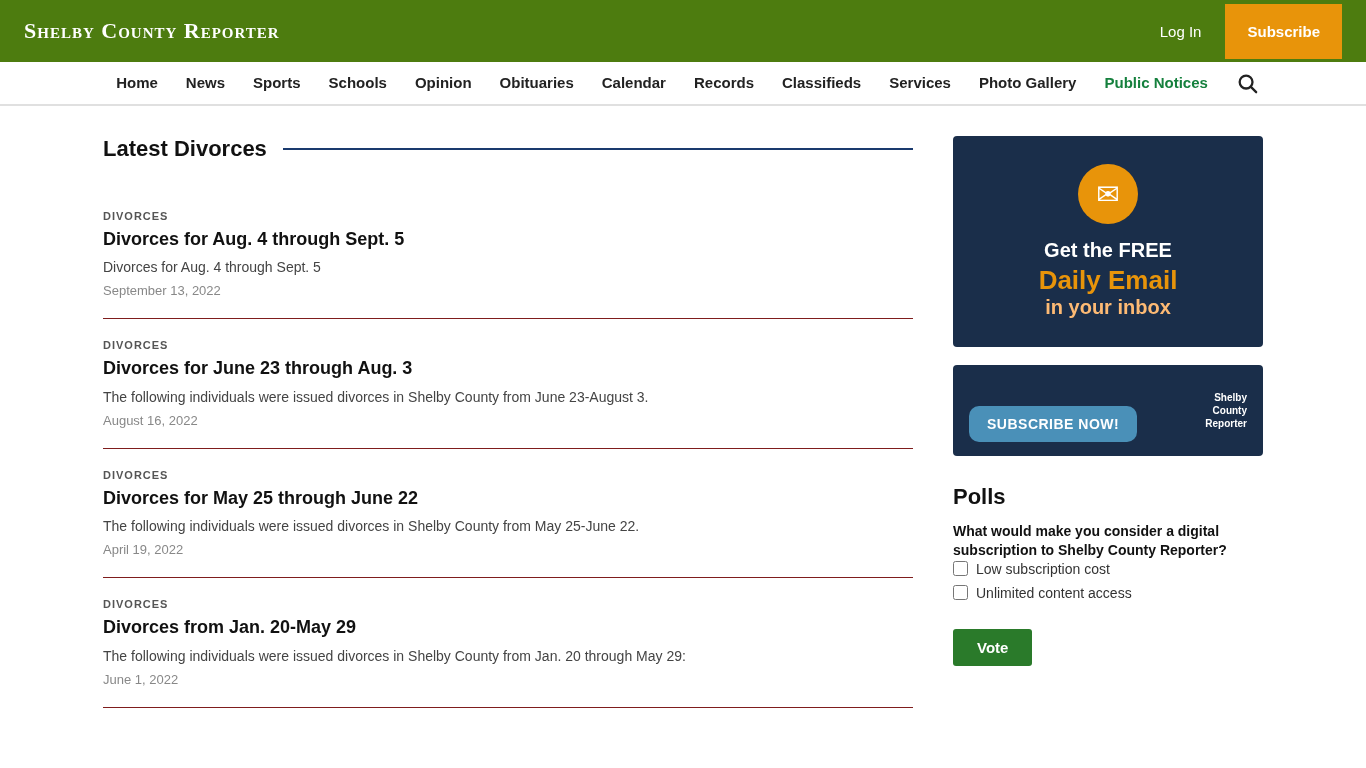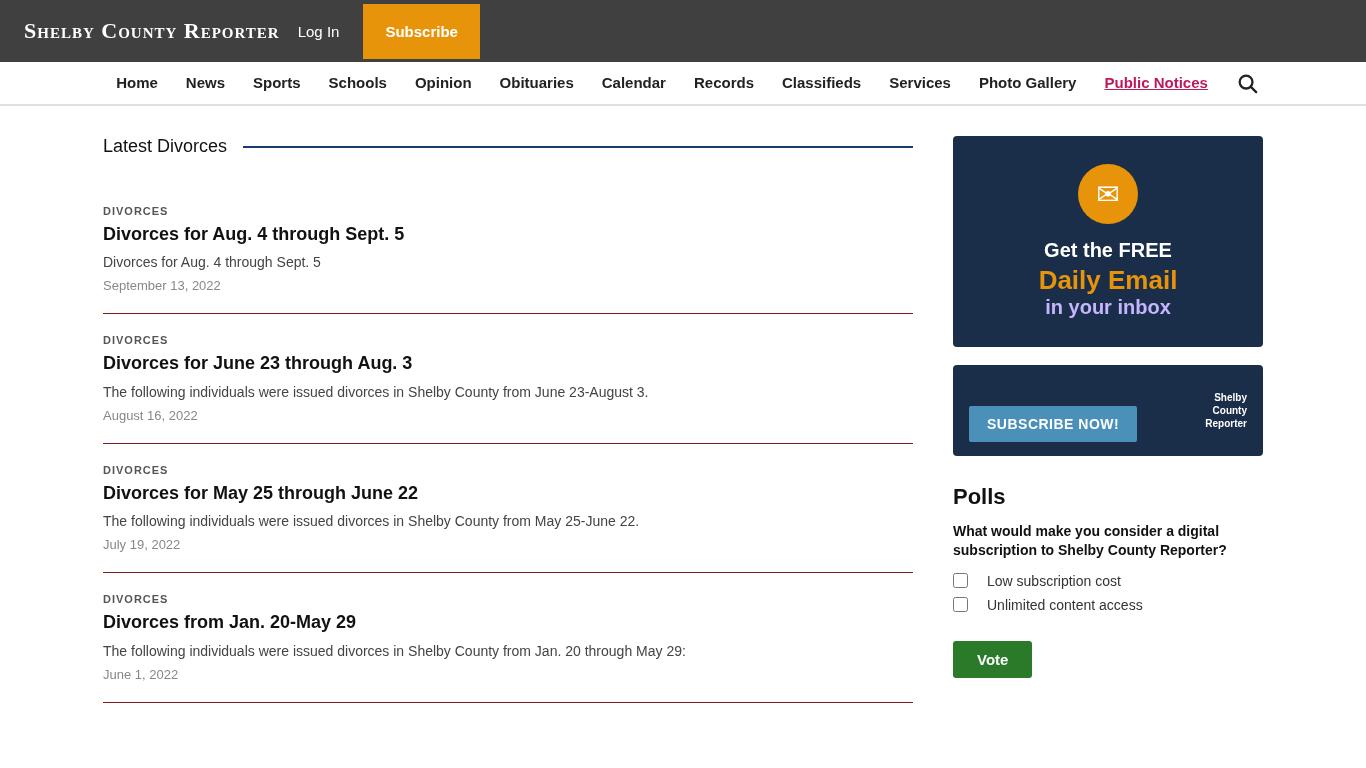--- a/index.html
+++ b/index.html
@@ -1,22 +1,23 @@
 <!DOCTYPE html>
 <html><head>
   <meta charset="utf-8">
   <style>
     * { margin: 0; padding: 0; box-sizing: border-box; }
     body { font-family: Georgia, 'Times New Roman', serif; background: #fff; color: #222; font-size: 15px; }
 
     
     .top-bar {
-      background: #404040;
-      display: flex;
-      align-items: center;
+      background: #4d7c0f;
+      display: flex;
+      align-items: center;
+      justify-content: space-between;
       padding: 0 24px;
       height: 62px;
     }
     .site-logo {
       color: #fff;
       font-size: 22px;
       font-family: 'Times New Roman', serif;
       font-variant: small-caps;
       letter-spacing: 1px;
       font-weight: bold;
@@ -67,21 +68,21 @@
       text-decoration: none;
       color: #222;
       font-family: Arial, sans-serif;
       font-size: 15px;
       font-weight: 600;
       padding: 0 14px;
       line-height: 44px;
       display: block;
       white-space: nowrap;
     }
-    .main-nav ul li a.active { color: #be185d; font-weight: 700; text-decoration: underline; }
+    .main-nav ul li a.active { color: #15803d; font-weight: 700; }
     .search-icon-btn {
       background: none;
       border: none;
       cursor: pointer;
       margin-left: 8px;
       display: flex;
       align-items: center;
       color: #222;
       padding: 6px;
     }
@@ -104,22 +105,22 @@
     }
 
     
     .section-title-row {
       display: flex;
       align-items: center;
       margin-bottom: 28px;
     }
     .section-title {
       font-family: Arial, sans-serif;
-      font-size: 18px;
-      font-weight: 400;
+      font-size: 22px;
+      font-weight: 700;
       color: #111;
       white-space: nowrap;
       margin-right: 16px;
     }
     .section-title-line {
       flex: 1;
       height: 2px;
       background: #1a3a6e;
     }
 
@@ -191,21 +192,21 @@
       font-family: Arial, sans-serif;
       font-size: 26px;
       font-weight: 900;
       color: #e8940a;
       line-height: 1.1;
     }
     .ad-email-bottom {
       font-family: Arial, sans-serif;
       font-size: 20px;
       font-weight: 900;
-      color: #c4b5fd;
+      color: #fdba74;
       line-height: 1.2;
     }
 
     .sidebar-ad-subscribe {
       background: #1a2e4a;
       border-radius: 4px;
       padding: 14px 16px;
       display: flex;
       align-items: center;
       justify-content: space-between;
@@ -213,21 +214,21 @@
     }
     .subscribe-now-btn {
       background: #4a90b8;
       color: #fff;
       border: none;
       font-family: Arial, sans-serif;
       font-size: 14px;
       font-weight: 700;
       padding: 10px 18px;
       cursor: pointer;
-      border-radius: 2px;
+      border-radius: 10px;
       letter-spacing: 0.5px;
       margin-top: 27px;
     }
     .subscribe-logo-text {
       font-family: Arial, sans-serif;
       font-size: 10px;
       font-weight: 700;
       color: #fff;
       text-align: right;
       line-height: 1.3;
@@ -241,26 +242,25 @@
       font-weight: 900;
       color: #111;
       margin-bottom: 12px;
     }
     .polls-question {
       font-family: Arial, sans-serif;
       font-size: 14px;
       font-weight: 700;
       color: #111;
       line-height: 1.4;
-      margin-bottom: 12px;
     }
     .poll-option {
       display: flex;
       align-items: center;
-      gap: 19px;
+      gap: 8px;
       margin-bottom: 8px;
       font-family: Arial, sans-serif;
       font-size: 14px;
       color: #333;
     }
     .poll-option input[type="checkbox"] {
       width: 15px;
       height: 15px;
       accent-color: #555;
     }
@@ -354,21 +354,21 @@
         <div class="article-item">
           <div class="article-category">DIVORCES</div>
           <div class="article-title">Divorces for June 23 through Aug. 3</div>
           <div class="article-excerpt">The following individuals were issued divorces in Shelby County from June 23-August 3.</div>
           <div class="article-date">August 16, 2022</div>
         </div>
         <div class="article-item">
           <div class="article-category">DIVORCES</div>
           <div class="article-title">Divorces for May 25 through June 22</div>
           <div class="article-excerpt">The following individuals were issued divorces in Shelby County from May 25-June 22.</div>
-          <div class="article-date">July 19, 2022</div>
+          <div class="article-date">April 19, 2022</div>
         </div>
         <div class="article-item">
           <div class="article-category">DIVORCES</div>
           <div class="article-title">Divorces from Jan. 20-May 29</div>
           <div class="article-excerpt">The following individuals were issued divorces in Shelby County from Jan. 20 through May 29:</div>
           <div class="article-date">June 1, 2022</div>
         </div>
       </div>
   </main>
 

